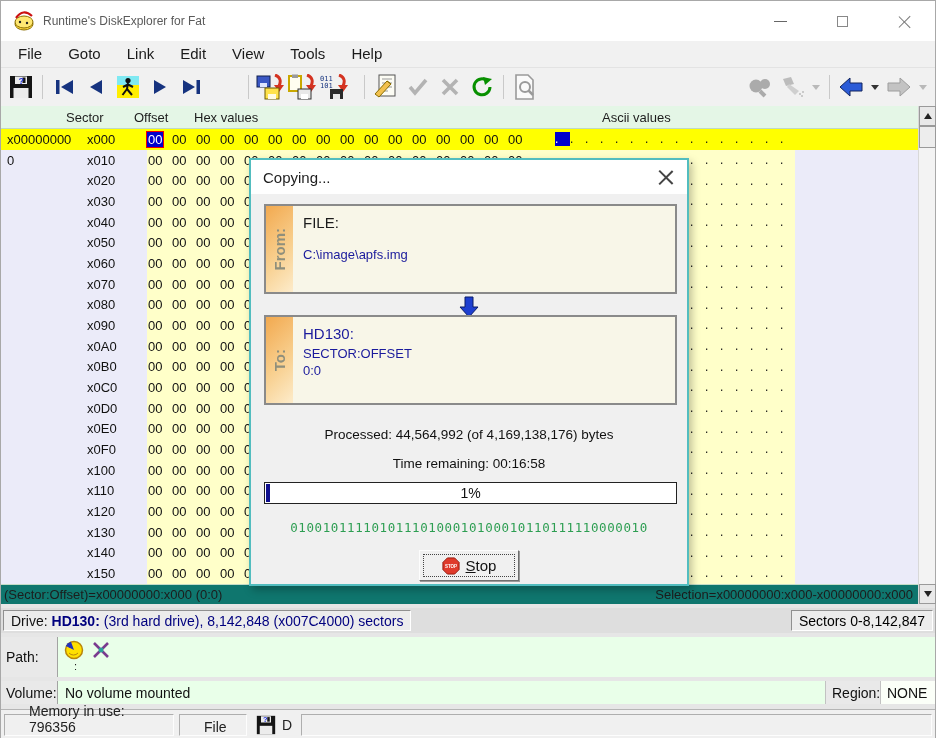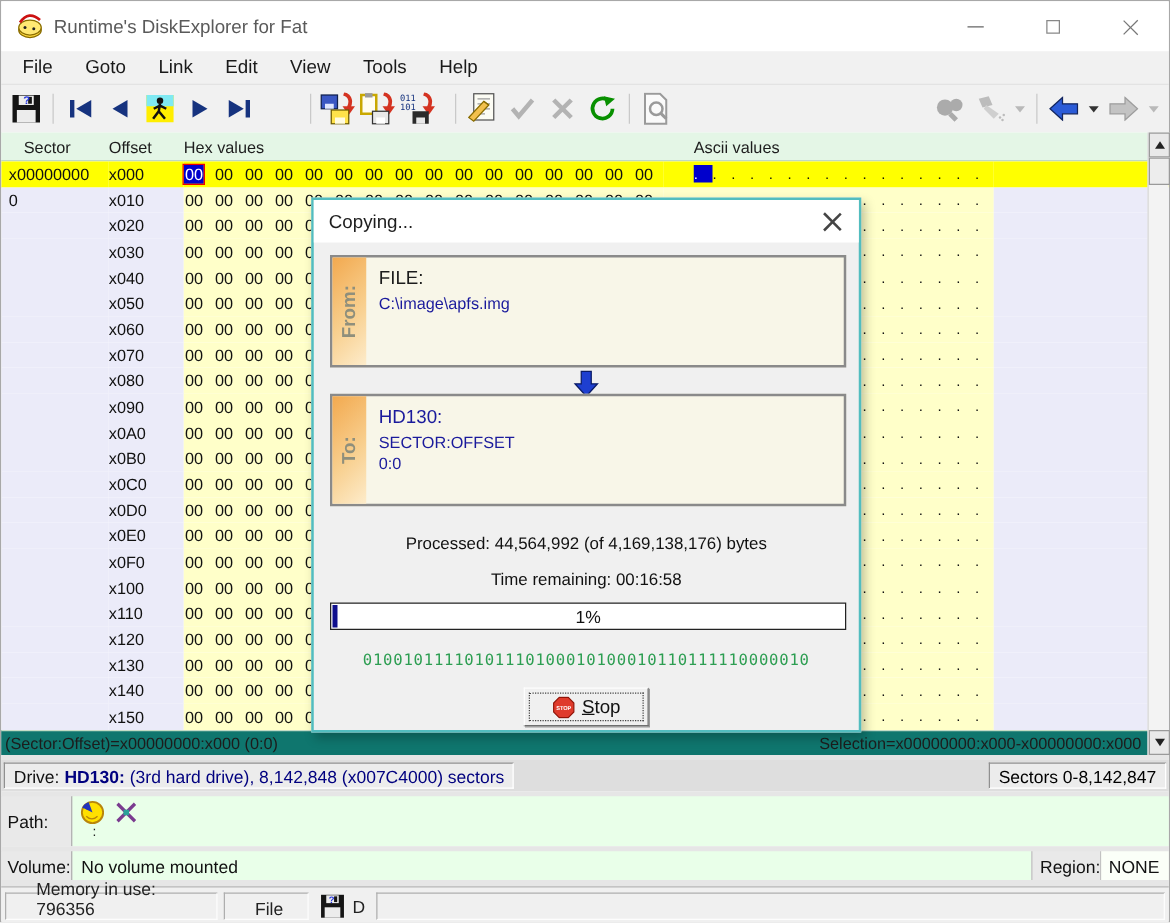--- a/index.html
+++ b/index.html
@@ -3,21 +3,21 @@
 <meta charset="utf-8">
 <style>
   * { margin:0; padding:0; box-sizing:border-box; }
   html,body { width:936px; height:738px; overflow:hidden; }
   body { font-family:"Liberation Sans", sans-serif; background:#fff; }
   .window { position:relative; width:936px; height:738px; border:1px solid #a8a8a8; display:flex; flex-direction:column; background:#fff; }
 
   
   .titlebar { height:40px; background:#fff; display:flex; align-items:center; flex:0 0 auto; }
   .app-icon { width:22px; height:22px; margin:0 8px 0 12px; }
-  .title-text { font-size:15px; color:#5a5a5a; }
+  .title-text { font-size:12px; color:#5a5a5a; }
   .win-controls { margin-left:auto; display:flex; height:100%; }
   .win-btn { width:62px; height:100%; display:flex; align-items:center; justify-content:center; color:#666; }
   .glyph-min { width:13px; height:1px; background:#666; }
   .glyph-max { width:11px; height:11px; border:1px solid #888; }
   .glyph-close { position:relative; width:13px; height:13px; }
   .glyph-close:before,.glyph-close:after { content:""; position:absolute; left:6px; top:-1px; width:1.4px; height:16px; background:#777; }
   .glyph-close:before { transform:rotate(45deg);} .glyph-close:after { transform:rotate(-45deg);}
 
   
   .menubar { height:27px; background:#f1f1f1; display:flex; align-items:center; padding-left:4px; flex:0 0 auto; border-bottom:1px solid #e3e3e3; }
@@ -41,21 +41,21 @@
   .col-offset { width:60px; height:100%; display:flex; align-items:center; background:#ebebf9; }
   .hex-cells { width:384px; height:100%; display:flex; align-items:center; background:#ffffc9; }
   .hex-cell { width:24px; }
   .hex-cell span { padding:0 1px; }
   .ascii-cells { width:264px; height:100%; display:flex; align-items:center; background:#ffffc9; padding-left:24px; font-size:12px; }
   .ascii-cell { width:15px; text-align:left; }
   .row-filler { flex:1; height:100%; background:#ebebf9; }
   .hex-row.sel .col-sector,.hex-row.sel .col-offset,.hex-row.sel .hex-cells,.hex-row.sel .ascii-cells,.hex-row.sel .row-filler { background:#ffff00; }
   .selbyte { background:#0000cc; color:#fff; outline:1px solid #e00; }
   .selchar { background:#0000cc; color:#fff; }
-  .hh-sector { width:86px; padding-left:18px; } .hh-offset { width:60px; } .hh-hex { width:408px; } .hh-ascii { flex:1; }
+  .hh-sector { width:86px; padding-left:18px;margin-left:47px; } .hh-offset { width:60px; } .hh-hex { width:408px; } .hh-ascii { flex:1; }
 
   .statusline { height:20px; background:#0f766e; border-top:1px solid #c4dcc6; display:flex; align-items:center; font-size:13px; color:#1c1c1c;justify-content:space-between; }
   .sl-left { padding-left:3px; } .sl-right { margin-left:auto; padding-right:22px; }
 
   
   .vscroll { position:absolute; top:0; right:0; width:17px; height:498px; background:#f3f3f3; border-left:1px solid #d8d8d8; }
   .vs-btn { position:absolute; left:0; width:17px; height:20px; background:#e9e9e9; border:1px solid #9a9a9a; display:flex; align-items:center; justify-content:center; }
   .vs-up { top:0; } .vs-down { bottom:0; }
   .tri-up { width:0;height:0;border-left:4px solid transparent;border-right:4px solid transparent;border-bottom:6px solid #222; }
   .tri-down { width:0;height:0;border-left:4px solid transparent;border-right:4px solid transparent;border-top:6px solid #222; }
@@ -1283,21 +1283,21 @@
     <div class="dlg-title">
       <span class="dlg-title-text">Copying...</span>
       <div class="dlg-close"></div>
     </div>
     <div class="io-panel io-from">
       <div class="io-strip">
           <span>From:</span>
         </div>
       <div class="io-body">
         <div class="io-line1">FILE:</div>
-        <div class="io-navy" style="margin-top:4px">C:\image\apfs.img</div>
+        <div class="io-navy" style="margin-top:16px">C:\image\apfs.img</div>
       </div>
     </div>
     <div class="dlg-arrow">
       <svg width="22" height="22" viewBox="0 0 20 22">
         <path d="M6 1 L14 1 L14 11 L19 11 L10 21 L1 11 L6 11 Z" fill="#1e3fd0" stroke="#0b1c66"></path>
       </svg>
     </div>
     <div class="io-panel io-to">
       <div class="io-strip">
           <span>To:</span>

